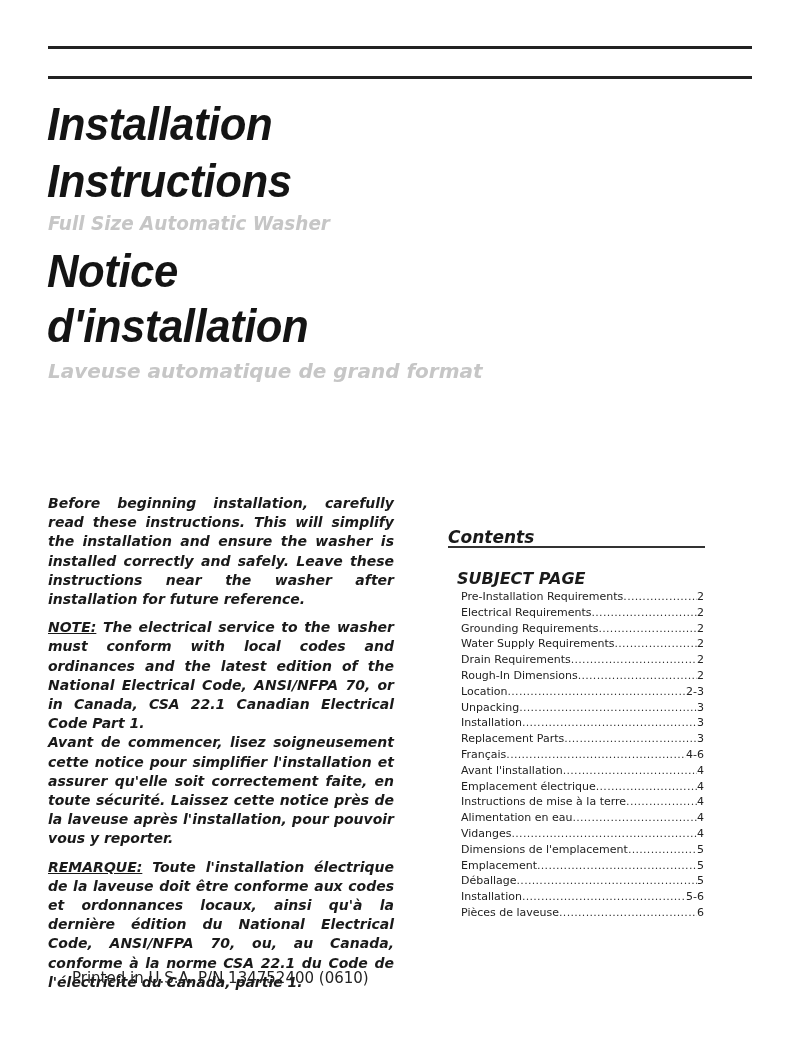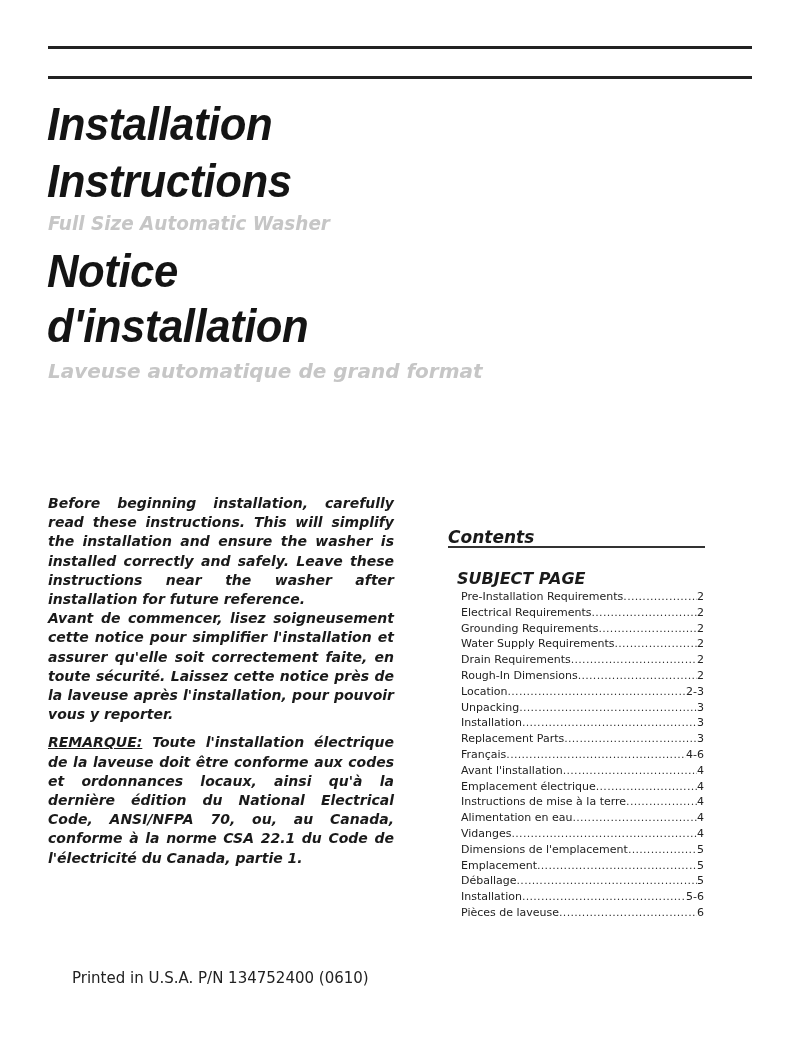--- a/index.html
+++ b/index.html
@@ -32,20 +32,21 @@
 <div class="title" style="top:100px;">Installation</div>
 <div class="title" style="top:157px;">Instructions</div>
 <div class="subtitle sub-en" style="top:213px;">Full Size Automatic Washer</div>
 
 <div class="title" style="top:247px;">Notice</div>
 <div class="title" style="top:302px;">d'installation</div>
 <div class="subtitle" style="top:361px;">Laveuse automatique de grand format</div>
 
 <div class="left-col" style="top:494px;">
   <p>Before beginning installation, carefully read these instructions. This will simplify the installation and ensure the washer is installed correctly and safely. Leave these instructions near the washer after installation for future reference.</p>
+  <p class="gap"><span class="u">NOTE:</span><span> The electrical service to the washer must conform with local codes and ordinances and the latest edition of the National Electrical Code, ANSI/NFPA 70, or in Canada, CSA 22.1 Canadian Electrical Code Part 1.</span></p>
   <p>Avant de commencer, lisez soigneusement cette notice pour simplifier l'installation et assurer qu'elle soit correctement faite, en toute sécurité. Laissez cette notice près de la laveuse après l'installation, pour pouvoir vous y reporter.</p>
   <p class="gap"><span class="u">REMARQUE:</span><span> Toute l'installation électrique de la laveuse doit être conforme aux codes et ordonnances locaux, ainsi qu'à la dernière édition du National Electrical Code, ANSI/NFPA 70, ou, au Canada, conforme à la norme CSA 22.1 du Code de l'électricité du Canada, partie 1.</span></p>
 </div>
 
 <div class="contents-head">Contents</div>
 <div class="contents-rule"></div>
 <div class="subject">SUBJECT PAGE</div>
 
 <ul class="toc">
   <li>

